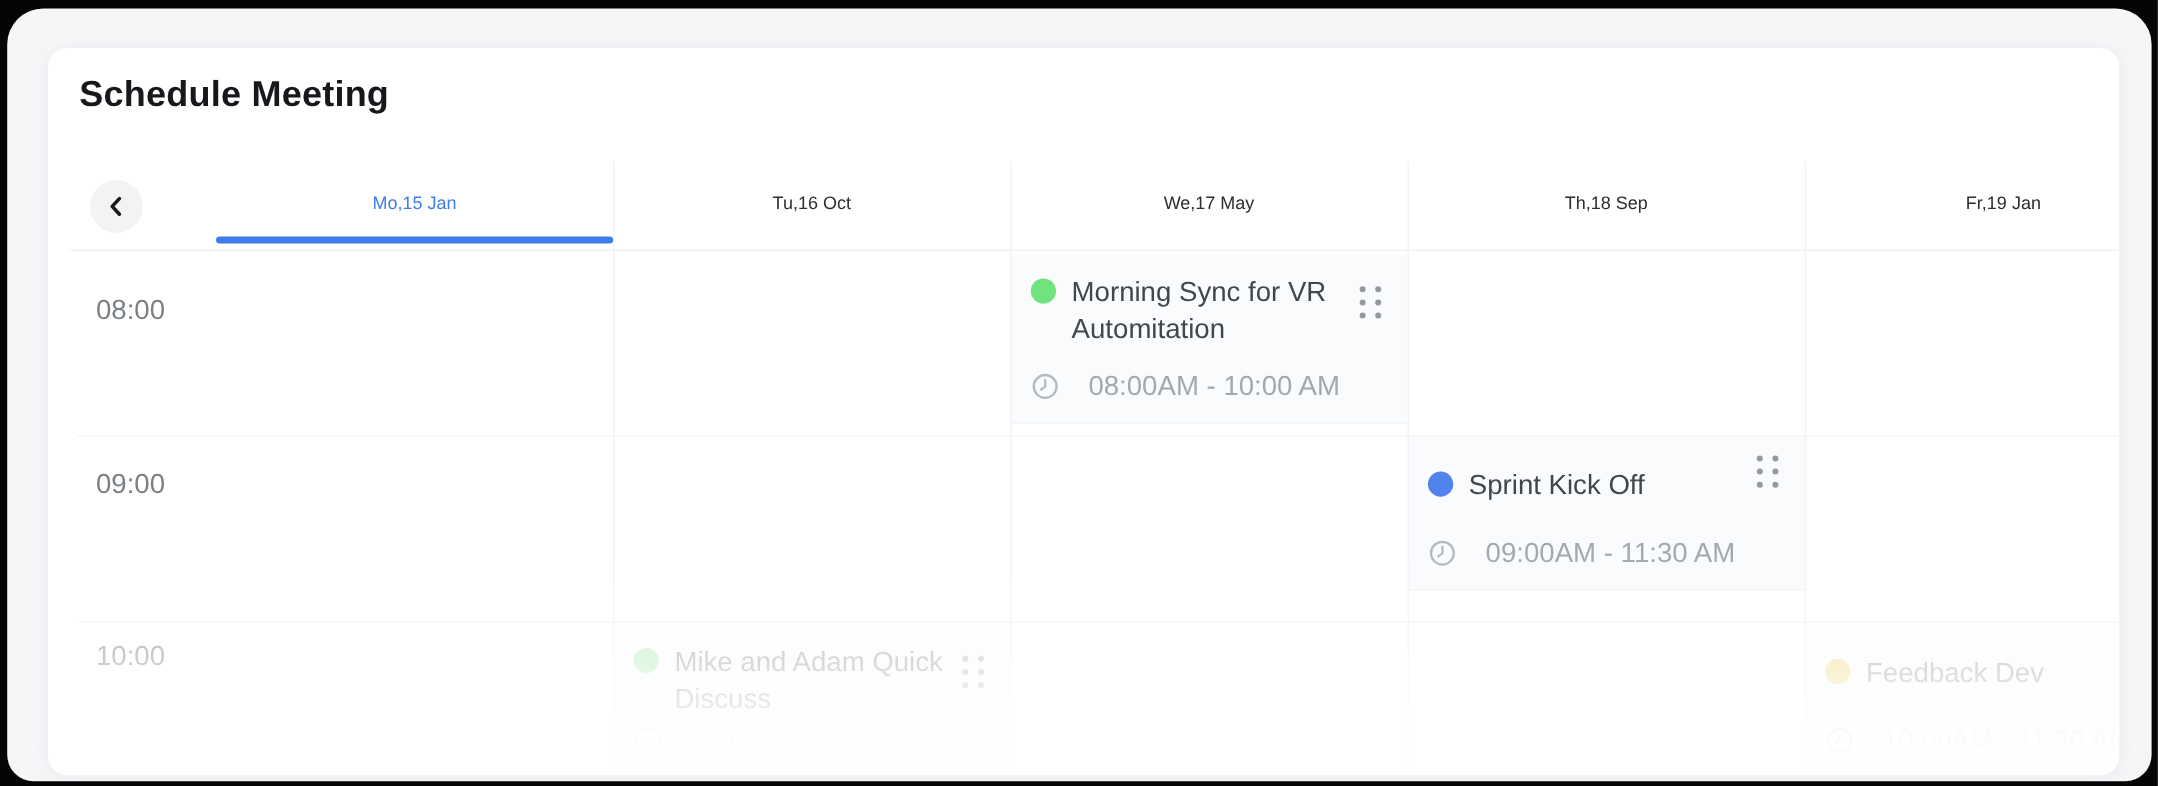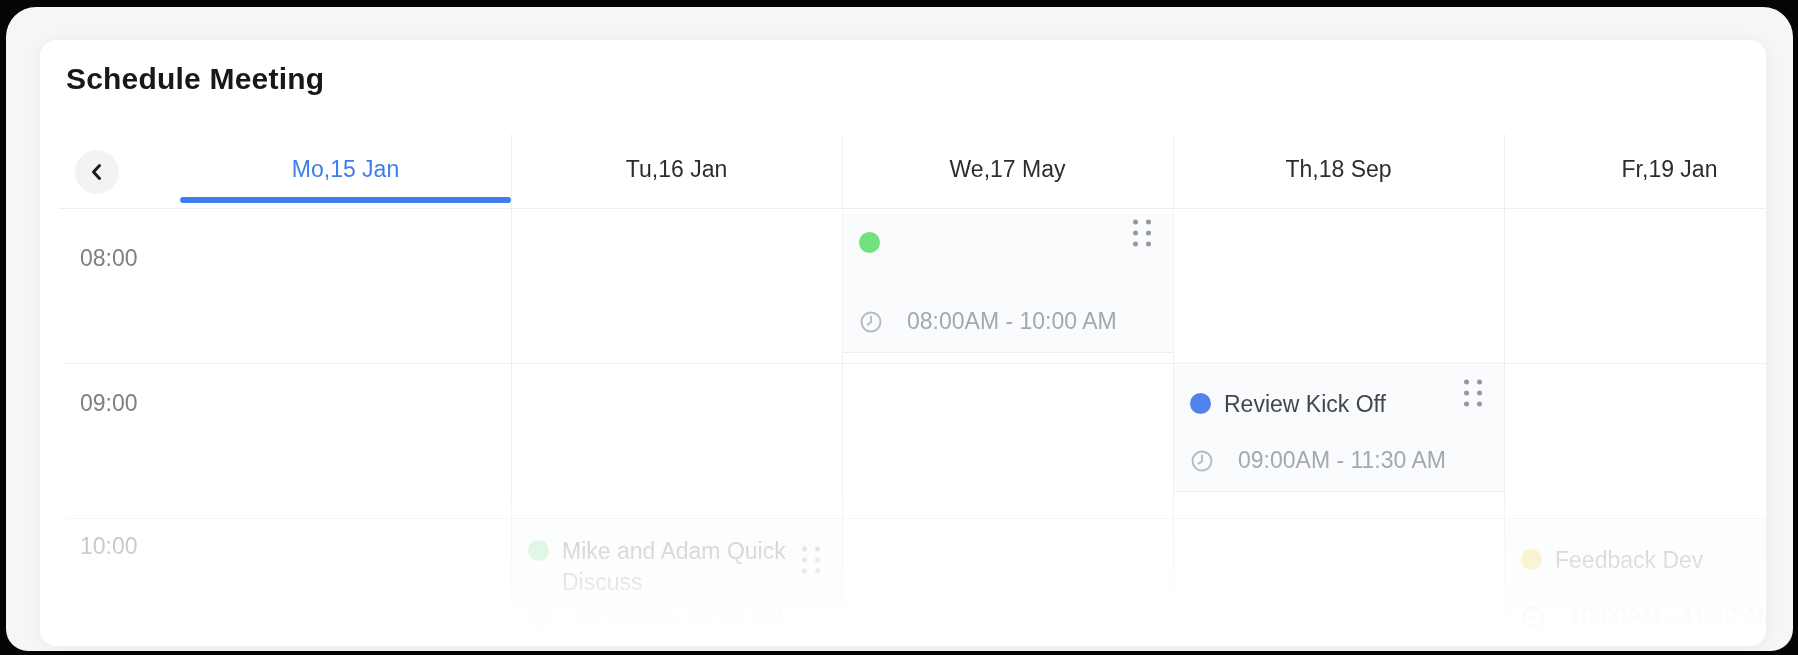--- a/index.html
+++ b/index.html
@@ -16,21 +16,21 @@
 
   .page-title { position:absolute; left:26px; top:22px; font-size:30px; font-weight:700;
                 color:#17181b; letter-spacing:0.2px; }
 
   .back-btn { position:absolute; left:35px; top:110px; width:44px; height:44px;
               border-radius:50%; background:#f2f3f5; border:none; cursor:pointer;
               display:flex; align-items:center; justify-content:center; }
 
   .day-tab { position:absolute; top:90px; height:78px; width:331px;
              display:flex; align-items:center; justify-content:center;
-             font-size:23px; font-weight:500; color:#2b2d30; cursor:pointer; }
+             font-size:15px; font-weight:500; color:#2b2d30; cursor:pointer; }
   .day-tab.sel { color:#3d7eeb; }
   .tab-underline { position:absolute; left:0; bottom:5px; width:331px; height:6px;
                    background:#3d7eeb; border-radius:3px; }
 
   .hline { position:absolute; height:1px; background:#eceef1; }
   .vline { position:absolute; width:1px; background:#eef0f3; }
 
   .time-label { position:absolute; left:40px; font-size:23px; color:#7b8085; }
 
   .event { position:absolute; width:330px; background:#fafbfd;
@@ -79,21 +79,21 @@
       <svg width="22" height="22" viewBox="0 0 22 22">
         <polyline points="13.5,4.5 7.5,11 13.5,17.5" fill="none" stroke="#1a1b1d" stroke-width="3" stroke-linecap="round" stroke-linejoin="round"></polyline>
       </svg>
     </button>
 
     <div class="day-tab sel" style="left:140px;">
       <span>Mo,15 Jan</span>
       <span class="tab-underline"></span>
     </div>
     <div class="day-tab" style="left:471px;">
-      <span>Tu,16 Jan</span>
+      <span>Tu,16 Oct</span>
     </div>
     <div class="day-tab" style="left:802px;">
       <span>We,17 May</span>
     </div>
     <div class="day-tab" style="left:1133px;">
       <span>Th,18 Sep</span>
     </div>
     <div class="day-tab" style="left:1464px;">
       <span>Fr,19 Jan</span>
     </div>
@@ -106,20 +106,21 @@
     <div class="vline" style="left:1133px; top:94px; bottom:0;"></div>
     <div class="vline" style="left:1464px; top:94px; bottom:0;"></div>
 
     <div class="time-label" style="top:205px;">08:00</div>
     <div class="time-label" style="top:350px;">09:00</div>
     <div class="time-label" style="top:493px; color:#9da2a7;">10:00</div>
 
     <div class="event ev0 double">
       <div class="ev-head">
         <span class="dot" style="background: rgb(112, 226, 126);"></span>
+        <span class="ev-title">Morning Sync for VR Automitation</span>
         <span class="handle">
             <i></i>
             <i></i>
             <i></i>
             <i></i>
             <i></i>
             <i></i>
           </span>
       </div>
       <div class="ev-time">
@@ -128,21 +129,21 @@
           <path d="M12 6.5v5.7l-3.4 2.4" fill="none" stroke="currentColor" stroke-width="1.9" stroke-linecap="round" stroke-linejoin="round"></path>
         </svg>
         <span>08:00AM - 10:00 AM</span>
       </div>
     </div>
 
 
     <div class="event ev2 single">
       <div class="ev-head">
         <span class="dot" style="background: rgb(80, 132, 236);"></span>
-        <span class="ev-title">Review Kick Off</span>
+        <span class="ev-title">Sprint Kick Off</span>
         <span class="handle">
             <i></i>
             <i></i>
             <i></i>
             <i></i>
             <i></i>
             <i></i>
           </span>
       </div>
       <div class="ev-time">

